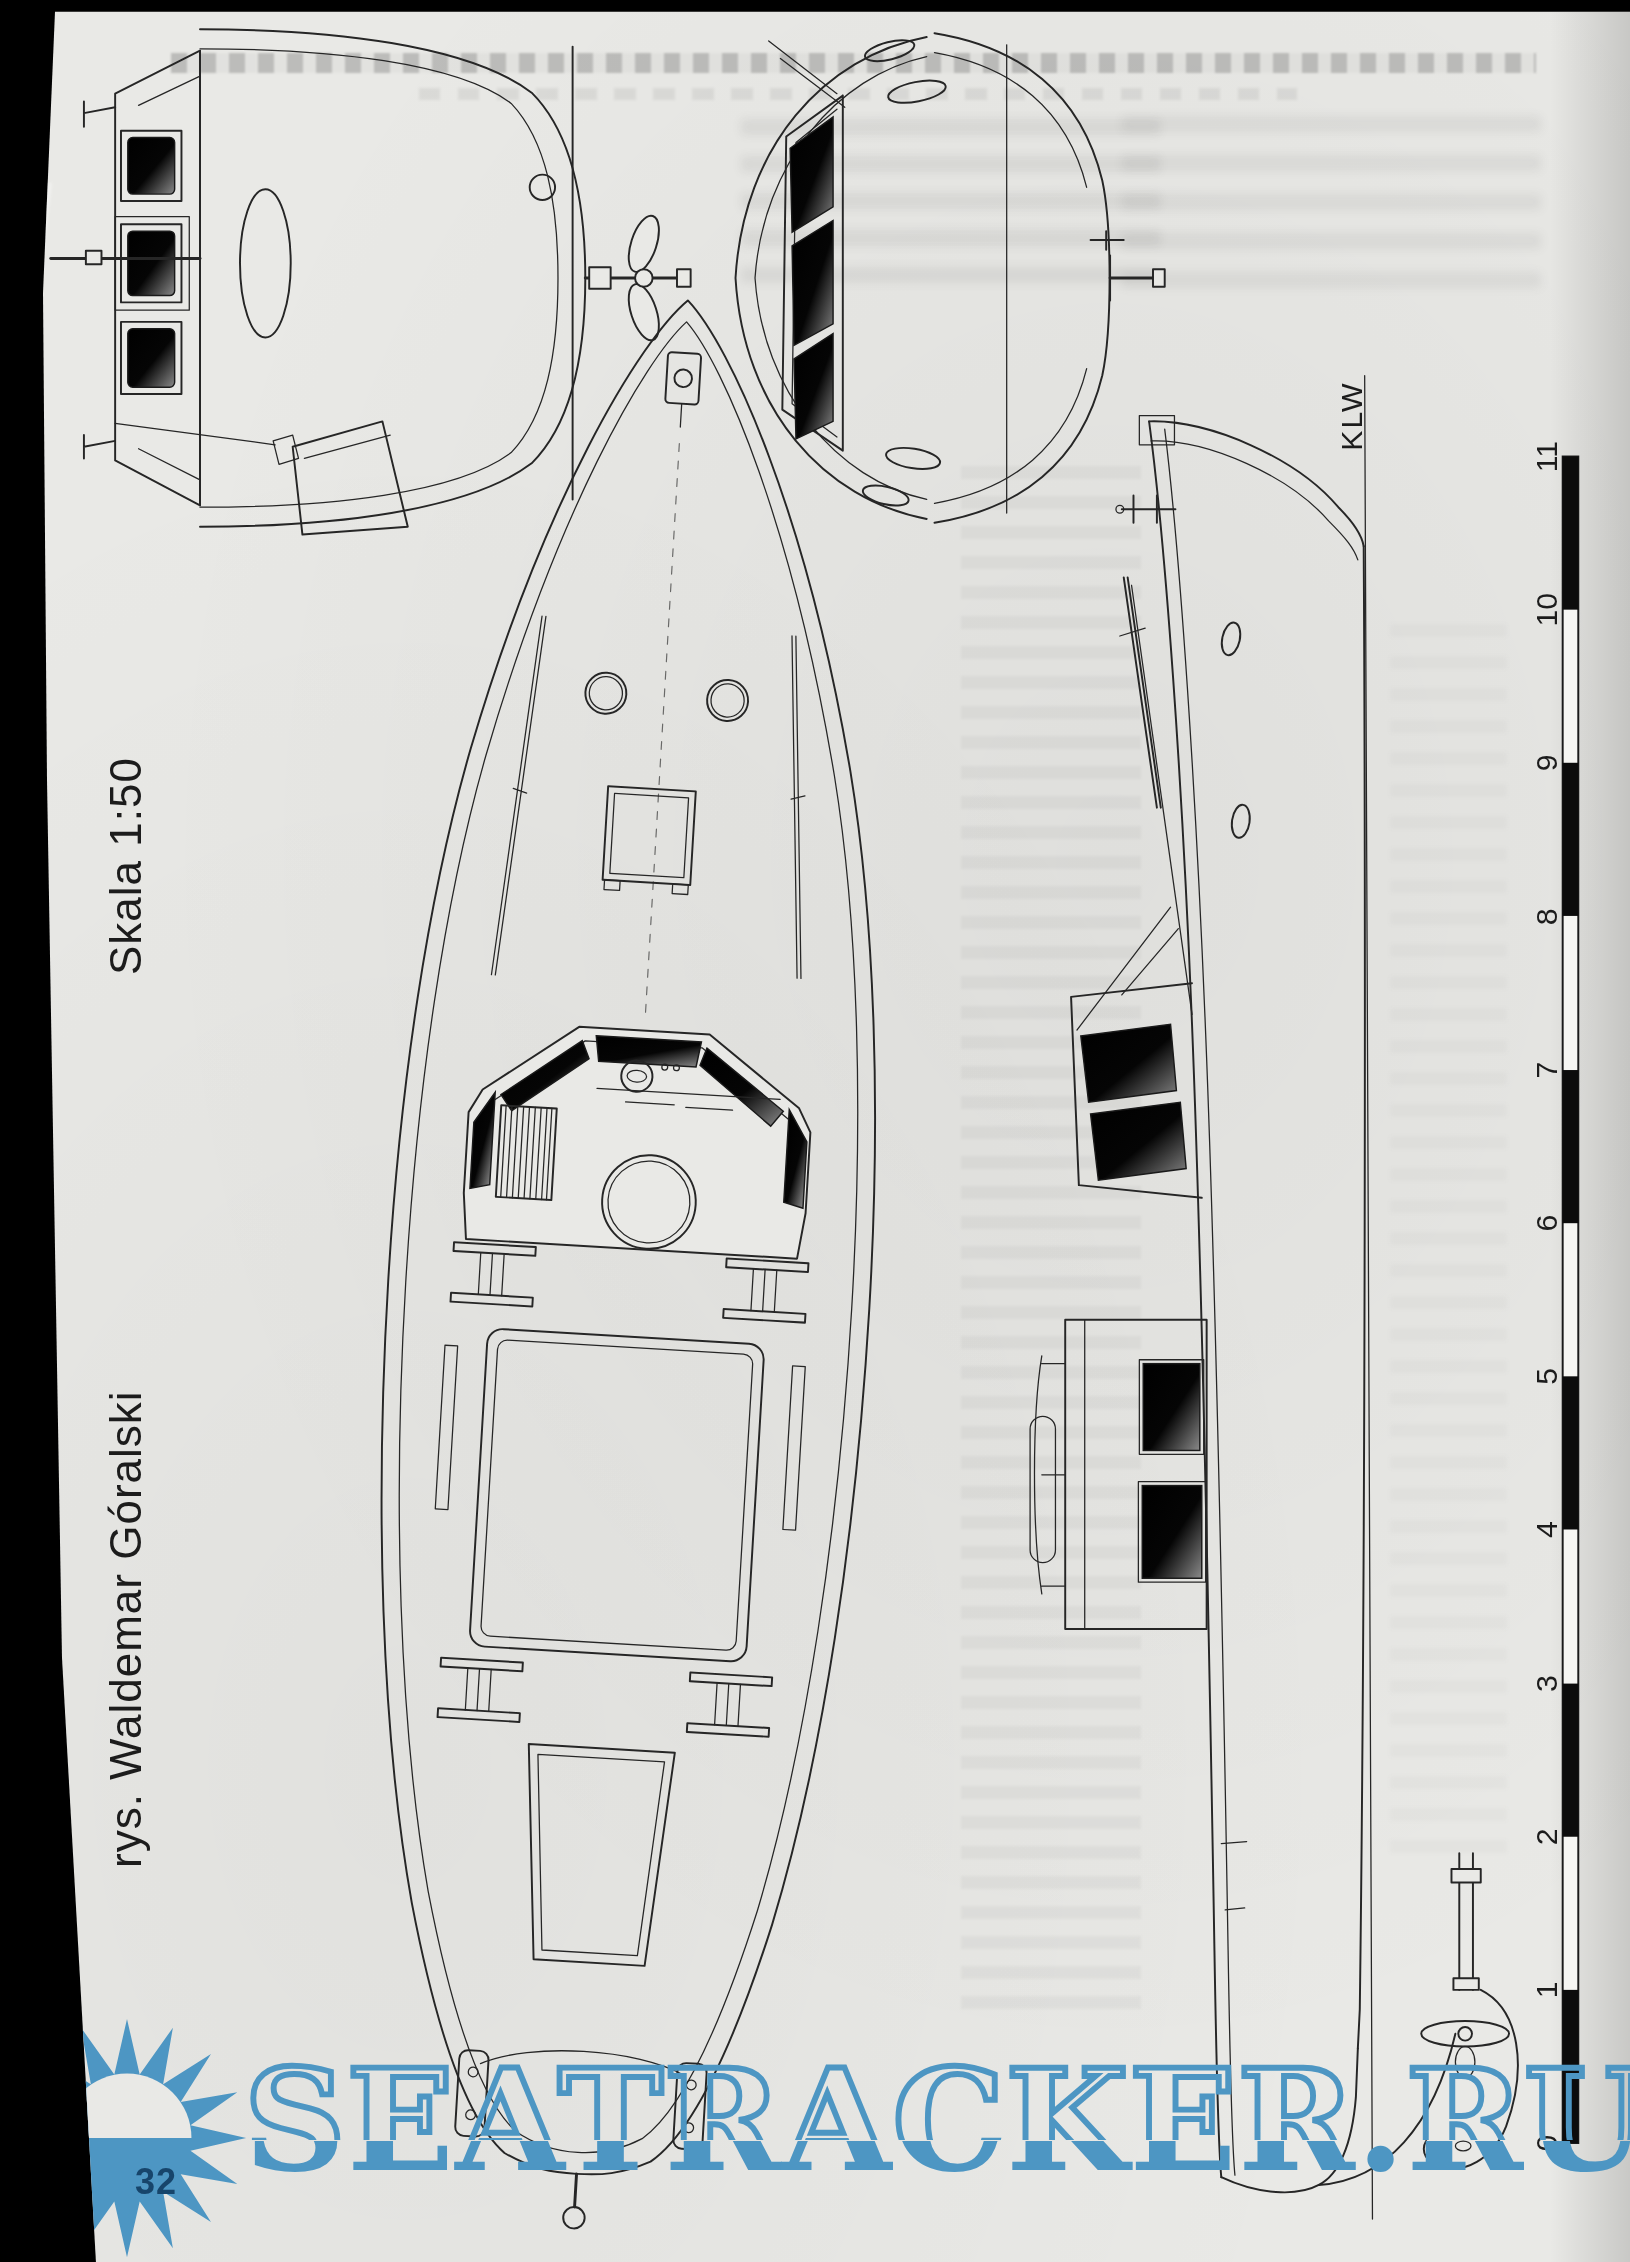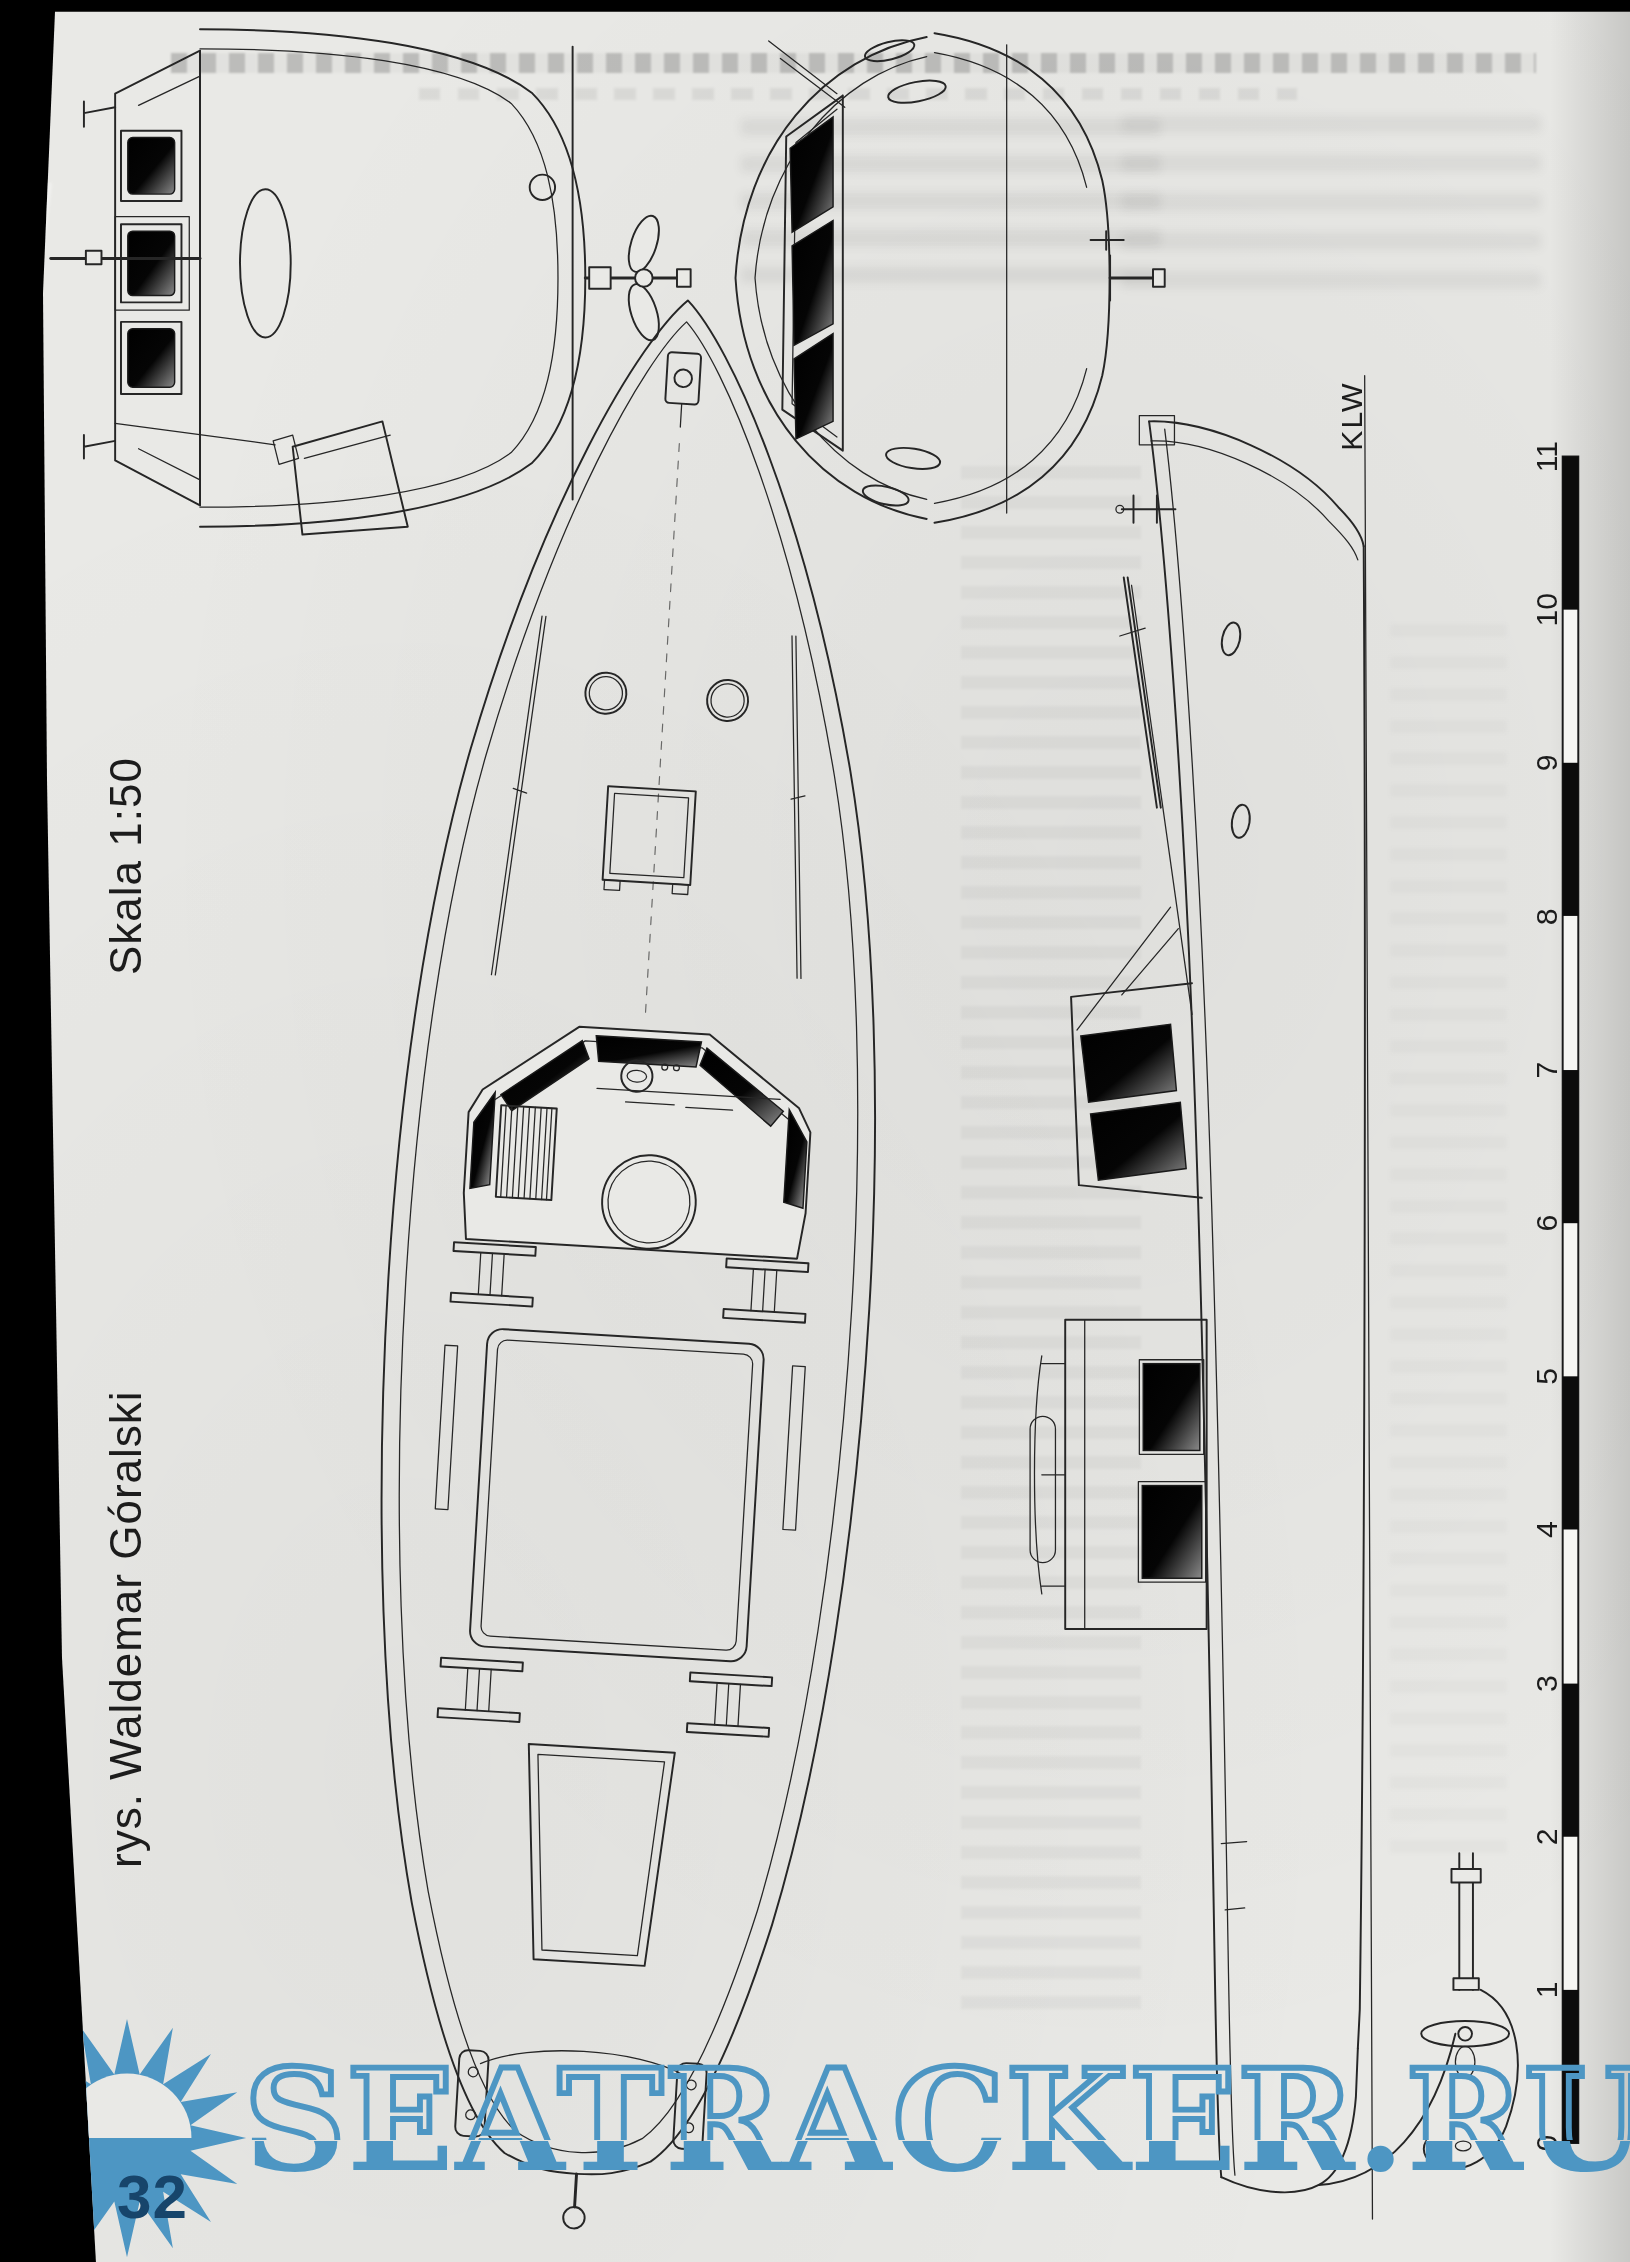--- a/index.html
+++ b/index.html
@@ -66,23 +66,23 @@
   .wm-text{position:absolute;left:244px;top:2048px;width:1395px;height:146px;pointer-events:none;}
   .wm-text span{
     position:absolute;left:0;top:0;white-space:nowrap;
     font-family:"DejaVu Serif","Liberation Serif",serif;
     font-weight:bold;font-size:141px;line-height:146px;letter-spacing:1px;
   }
   .wm-outline{color:transparent;-webkit-text-stroke:5.9px #4d96c3;clip-path:inset(0 0 54px 0);}
   .wm-solid{color:#4d96c3;clip-path:inset(93px 0 0 0);}
   .sun{position:absolute;left:0px;top:2015px;pointer-events:none;}
   .pagenum{
-    position:absolute;left:117px;top:2161px;
+    position:absolute;left:135px;top:2161px;
     font-family:"Liberation Sans",sans-serif;font-weight:bold;
-    font-size:62px;color:#17456b;letter-spacing:1px;
+    font-size:36px;color:#17456b;letter-spacing:1px;
   }
 </style>
 </head>
 <body>
 
 <div class="paper">
 
   <div class="ghost g-topline"></div>
   <div class="ghost g-topline2"></div>
   <div class="ghost g-blob1"></div>

